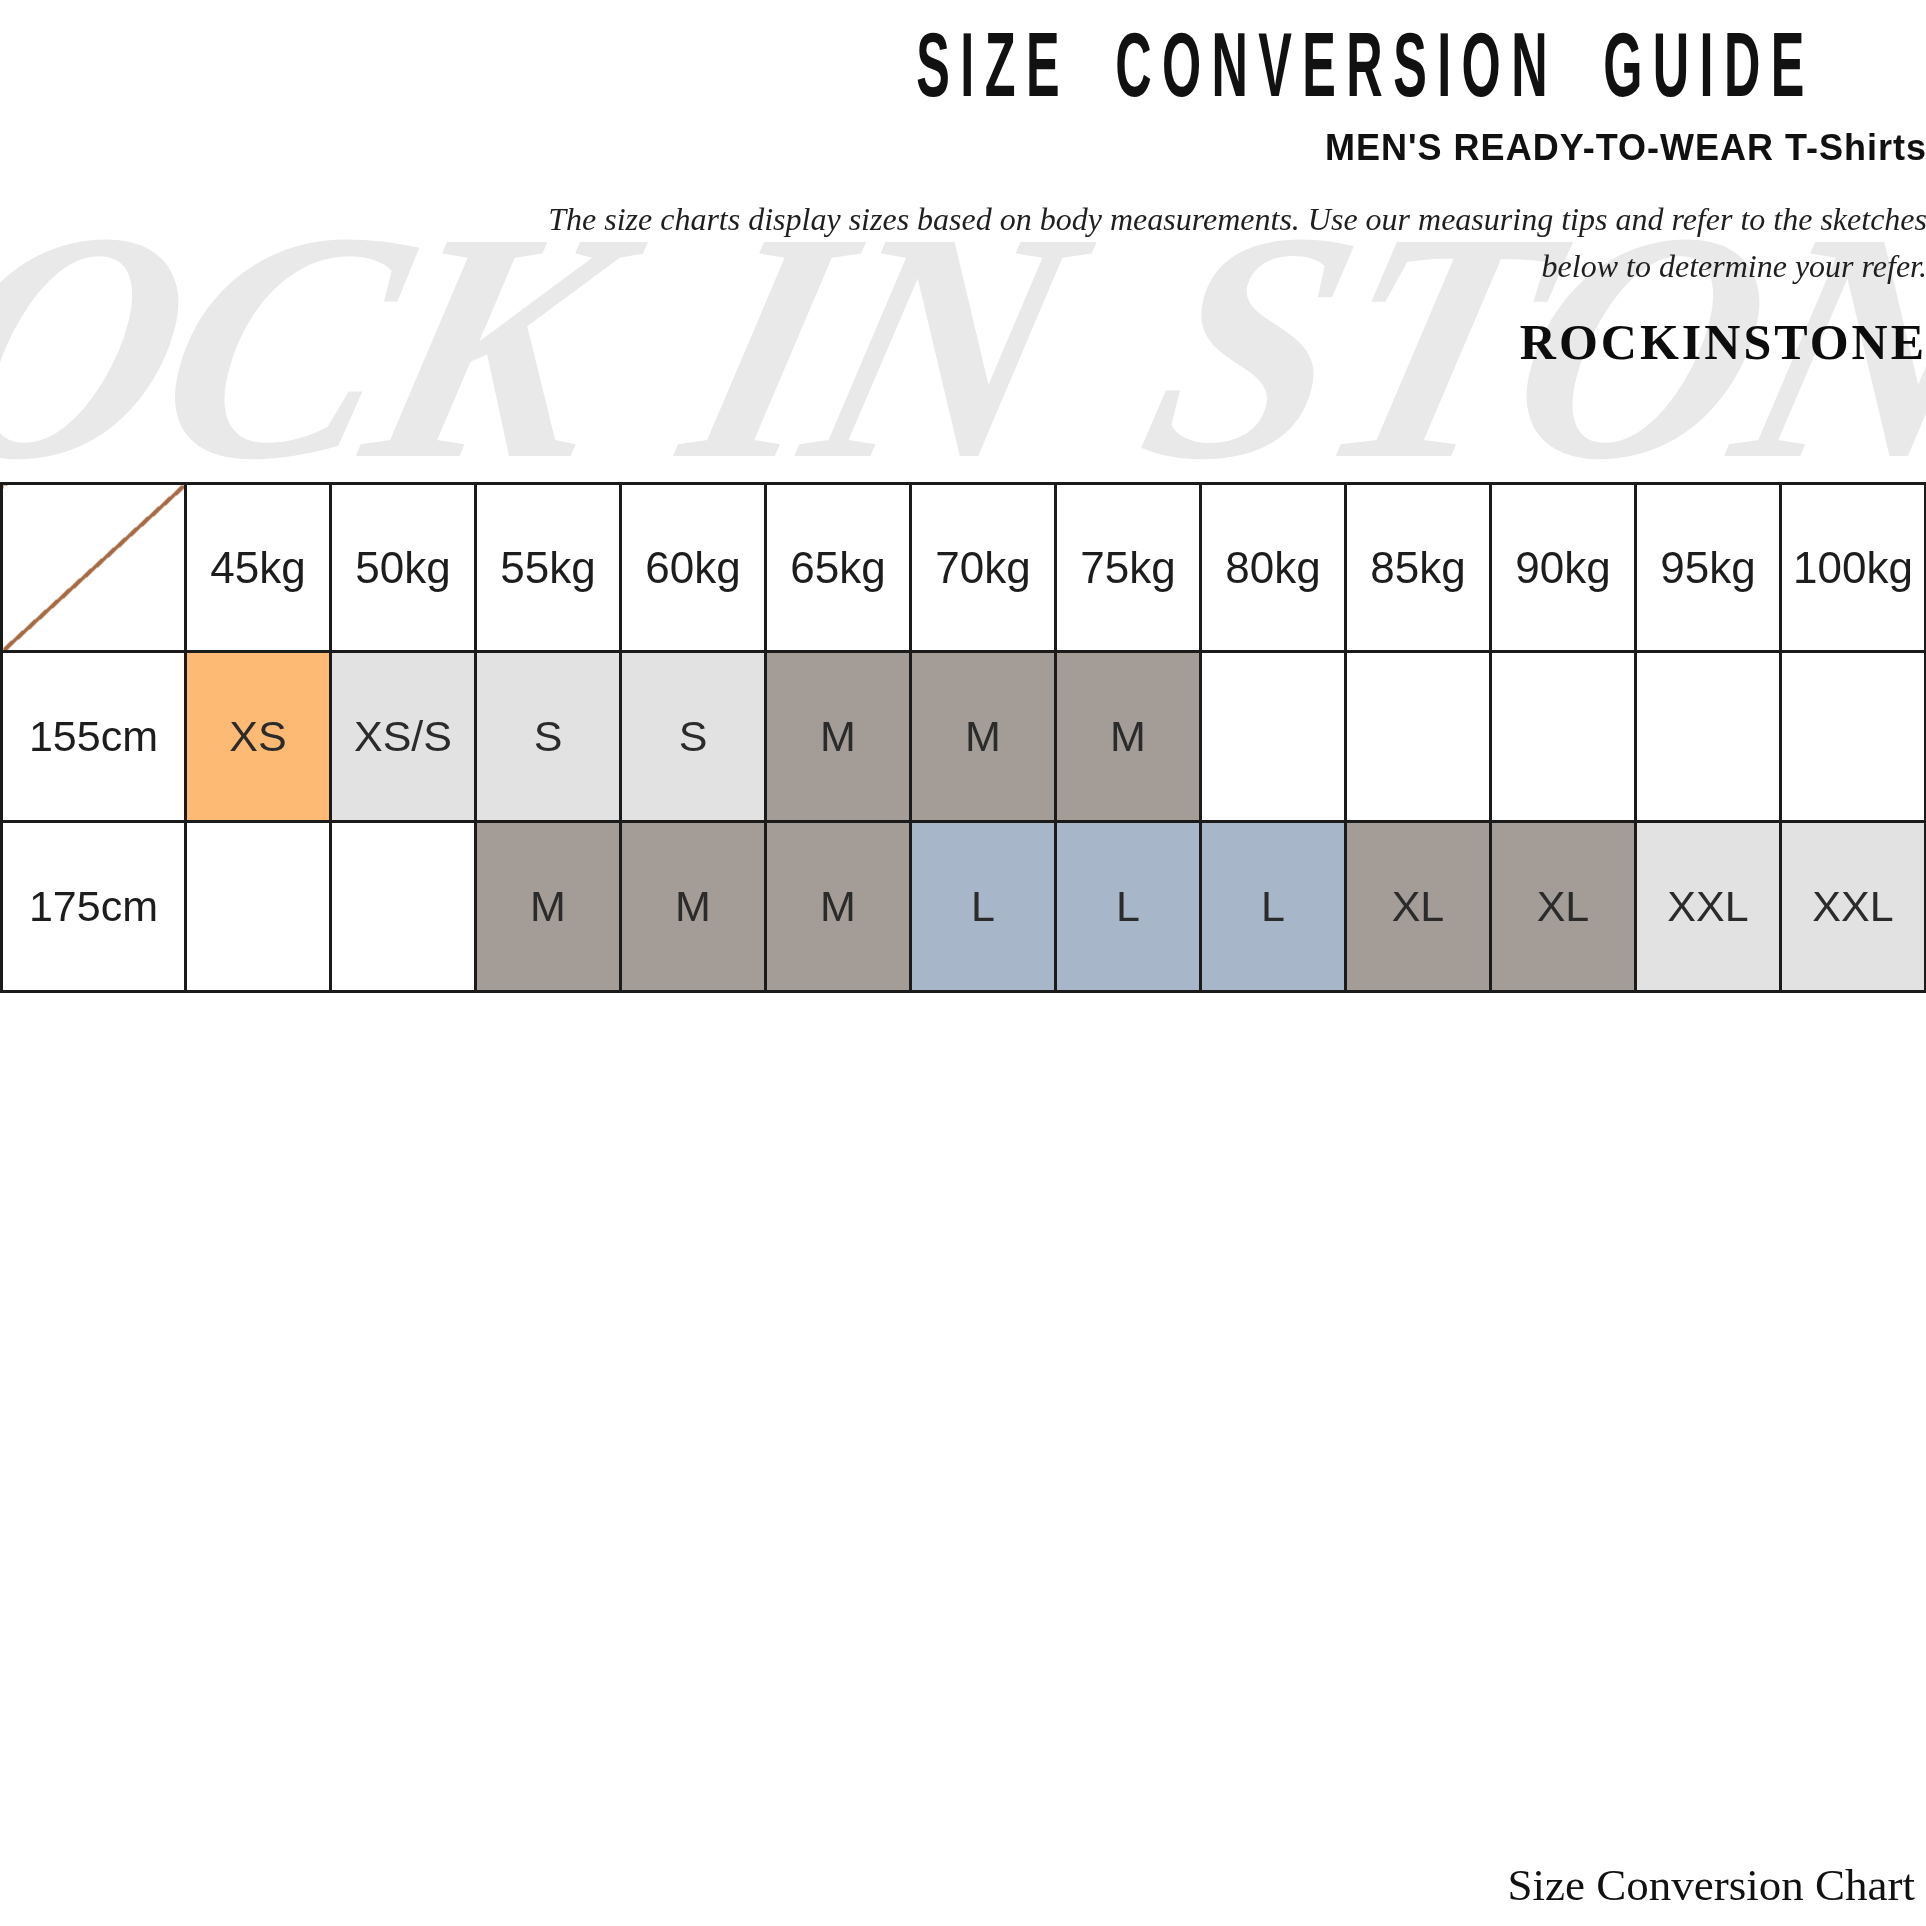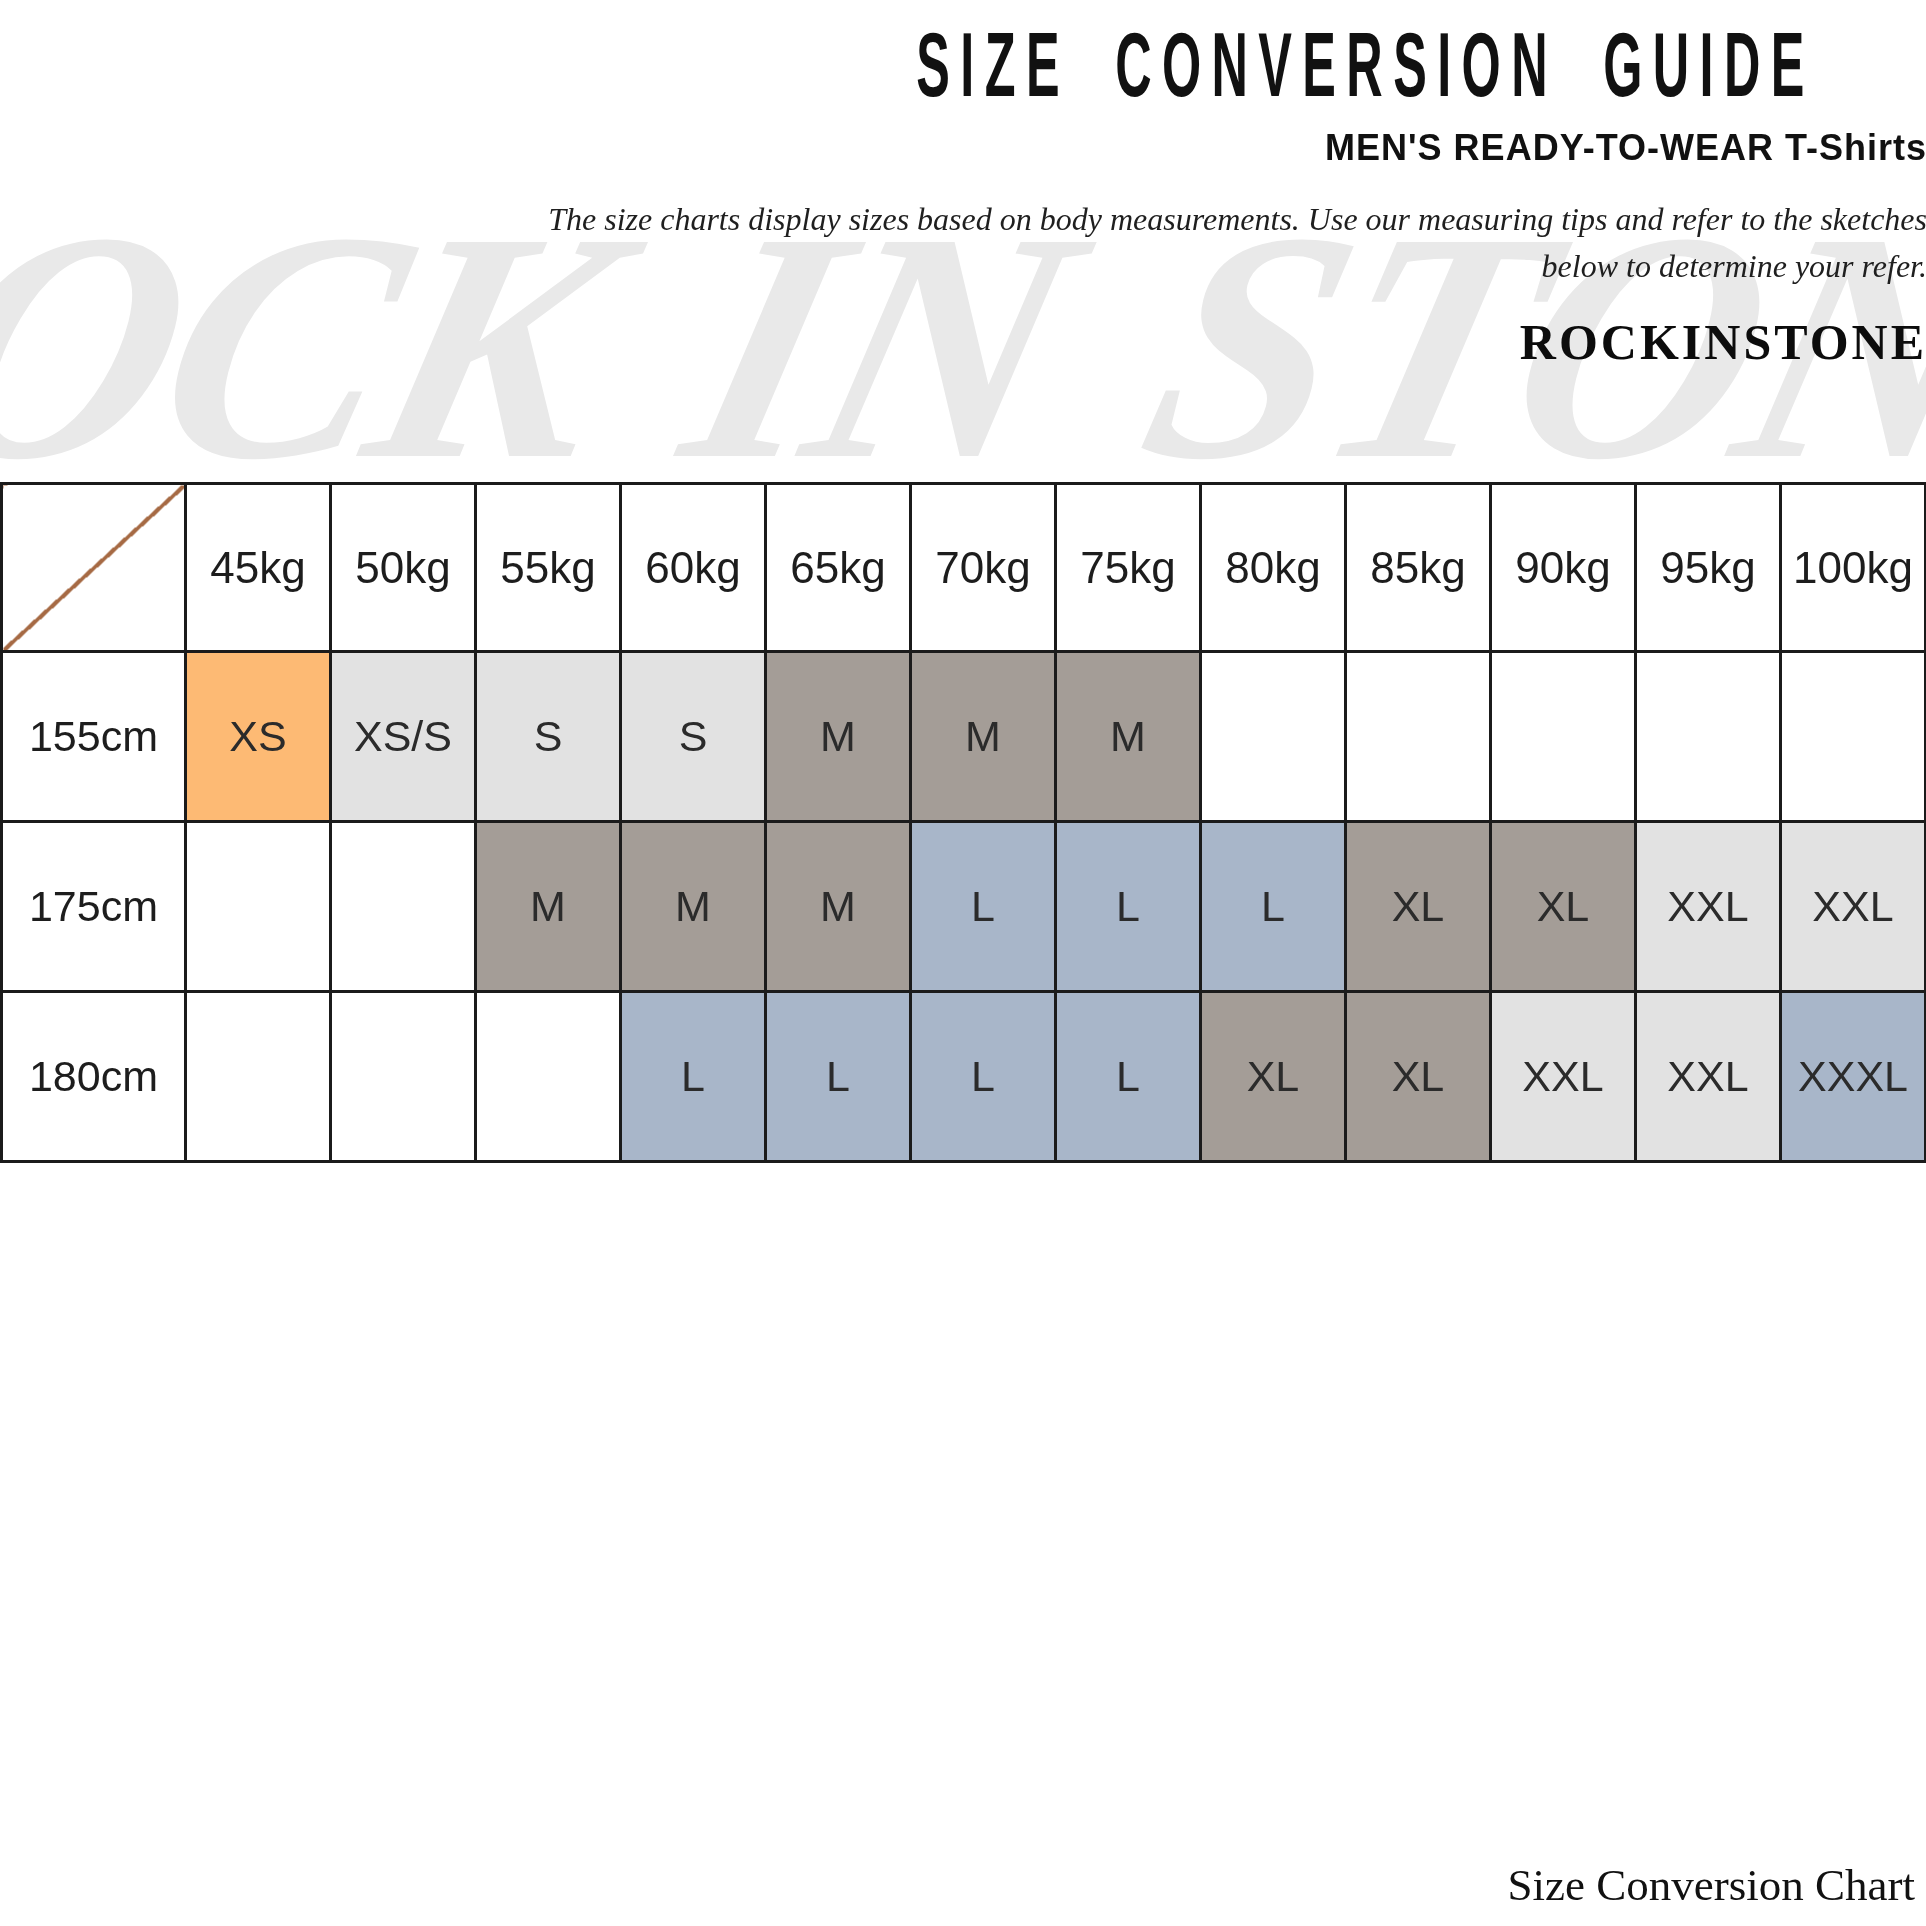--- a/index.html
+++ b/index.html
@@ -129,32 +129,17 @@
         <td style="background: rgb(164, 157, 151);">M</td>
         <td style="background: rgb(164, 157, 151);">M</td>
         <td style="background: rgb(168, 182, 201);">L</td>
         <td style="background: rgb(168, 182, 201);">L</td>
         <td style="background: rgb(168, 182, 201);">L</td>
         <td style="background: rgb(164, 157, 151);">XL</td>
         <td style="background: rgb(164, 157, 151);">XL</td>
         <td style="background: rgb(226, 226, 226);">XXL</td>
         <td style="background: rgb(226, 226, 226);">XXL</td>
       </tr>
-      <tr>
-        <th>180cm</th>
-        <td style="background: rgb(255, 255, 255);"></td>
-        <td style="background: rgb(255, 255, 255);"></td>
-        <td style="background: rgb(255, 255, 255);"></td>
-        <td style="background: rgb(168, 182, 201);">L</td>
-        <td style="background: rgb(168, 182, 201);">L</td>
-        <td style="background: rgb(168, 182, 201);">L</td>
-        <td style="background: rgb(168, 182, 201);">L</td>
-        <td style="background: rgb(164, 157, 151);">XL</td>
-        <td style="background: rgb(164, 157, 151);">XL</td>
-        <td style="background: rgb(226, 226, 226);">XXL</td>
-        <td style="background: rgb(226, 226, 226);">XXL</td>
-        <td style="background: rgb(168, 182, 201);">XXXL</td>
-      </tr>
     </tbody>
 </table>
 
 <div class="footer">Size Conversion Chart</div>
 
 
 </body></html>

